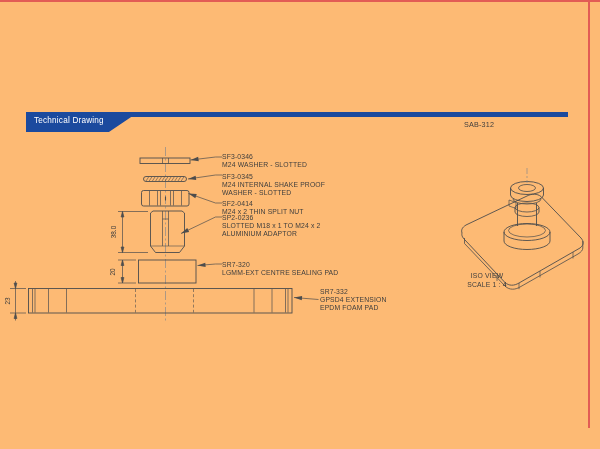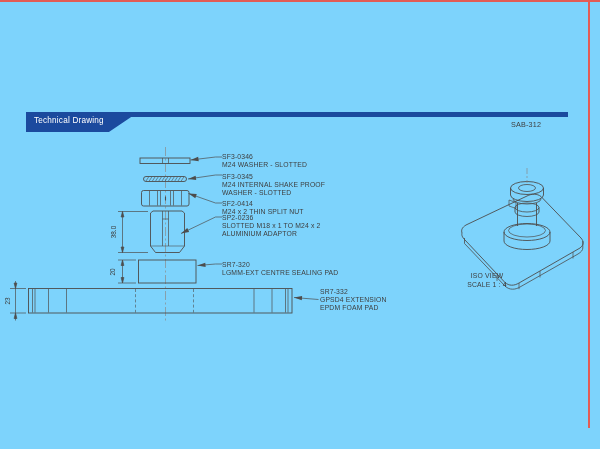--- a/index.html
+++ b/index.html
@@ -1,30 +1,30 @@
 <!DOCTYPE html>
 <html><head>
 <meta charset="utf-8">
 <style>
   html,body{margin:0;padding:0;background:#fff;}
   .canvas{
-    position:relative;width:600px;height:449px;background:#7dd3fc;overflow:hidden;
+    position:relative;width:600px;height:449px;background:#fdba74;overflow:hidden;
     font-family:"Liberation Sans", sans-serif;
   }
   .border-top{position:absolute;left:0;top:0;width:600px;height:2px;background:#e25c55;}
   .border-right{position:absolute;left:588px;top:0;width:2px;height:428px;background:#e25c55;}
   .header-bar{
     position:absolute;left:26px;top:112px;width:542px;height:20px;background:#1b4a9e;
     clip-path:polygon(0 0,100% 0,100% 25%,19.4% 25%,15.3% 100%,0 100%);
   }
   .header-title{
     position:absolute;left:8px;top:4px;color:#ffffff;font-size:8.2px;letter-spacing:.2px;white-space:nowrap;
   }
   .doc-number{
-    position:absolute;left:476px;top:119.5px;width:100px;text-align:center;
+    position:absolute;left:464px;top:119.5px;width:100px;text-align:left;
     color:#3d3d3d;font-size:7.2px;letter-spacing:.2px;
   }
   svg.drawing{position:absolute;left:0;top:0;width:600px;height:449px;}
   .plabel{position:absolute;color:#3d3d3d;font-size:6.8px;line-height:8px;white-space:nowrap;letter-spacing:.15px;}
   .dimtext{position:absolute;color:#3d3d3d;font-size:6.4px;line-height:10px;text-align:center;transform:rotate(-90deg);}
   .isotext{position:absolute;left:450px;width:74px;text-align:center;color:#3d3d3d;font-size:6.8px;line-height:8px;letter-spacing:.2px;}
 </style>
 </head>
 <body>
 

